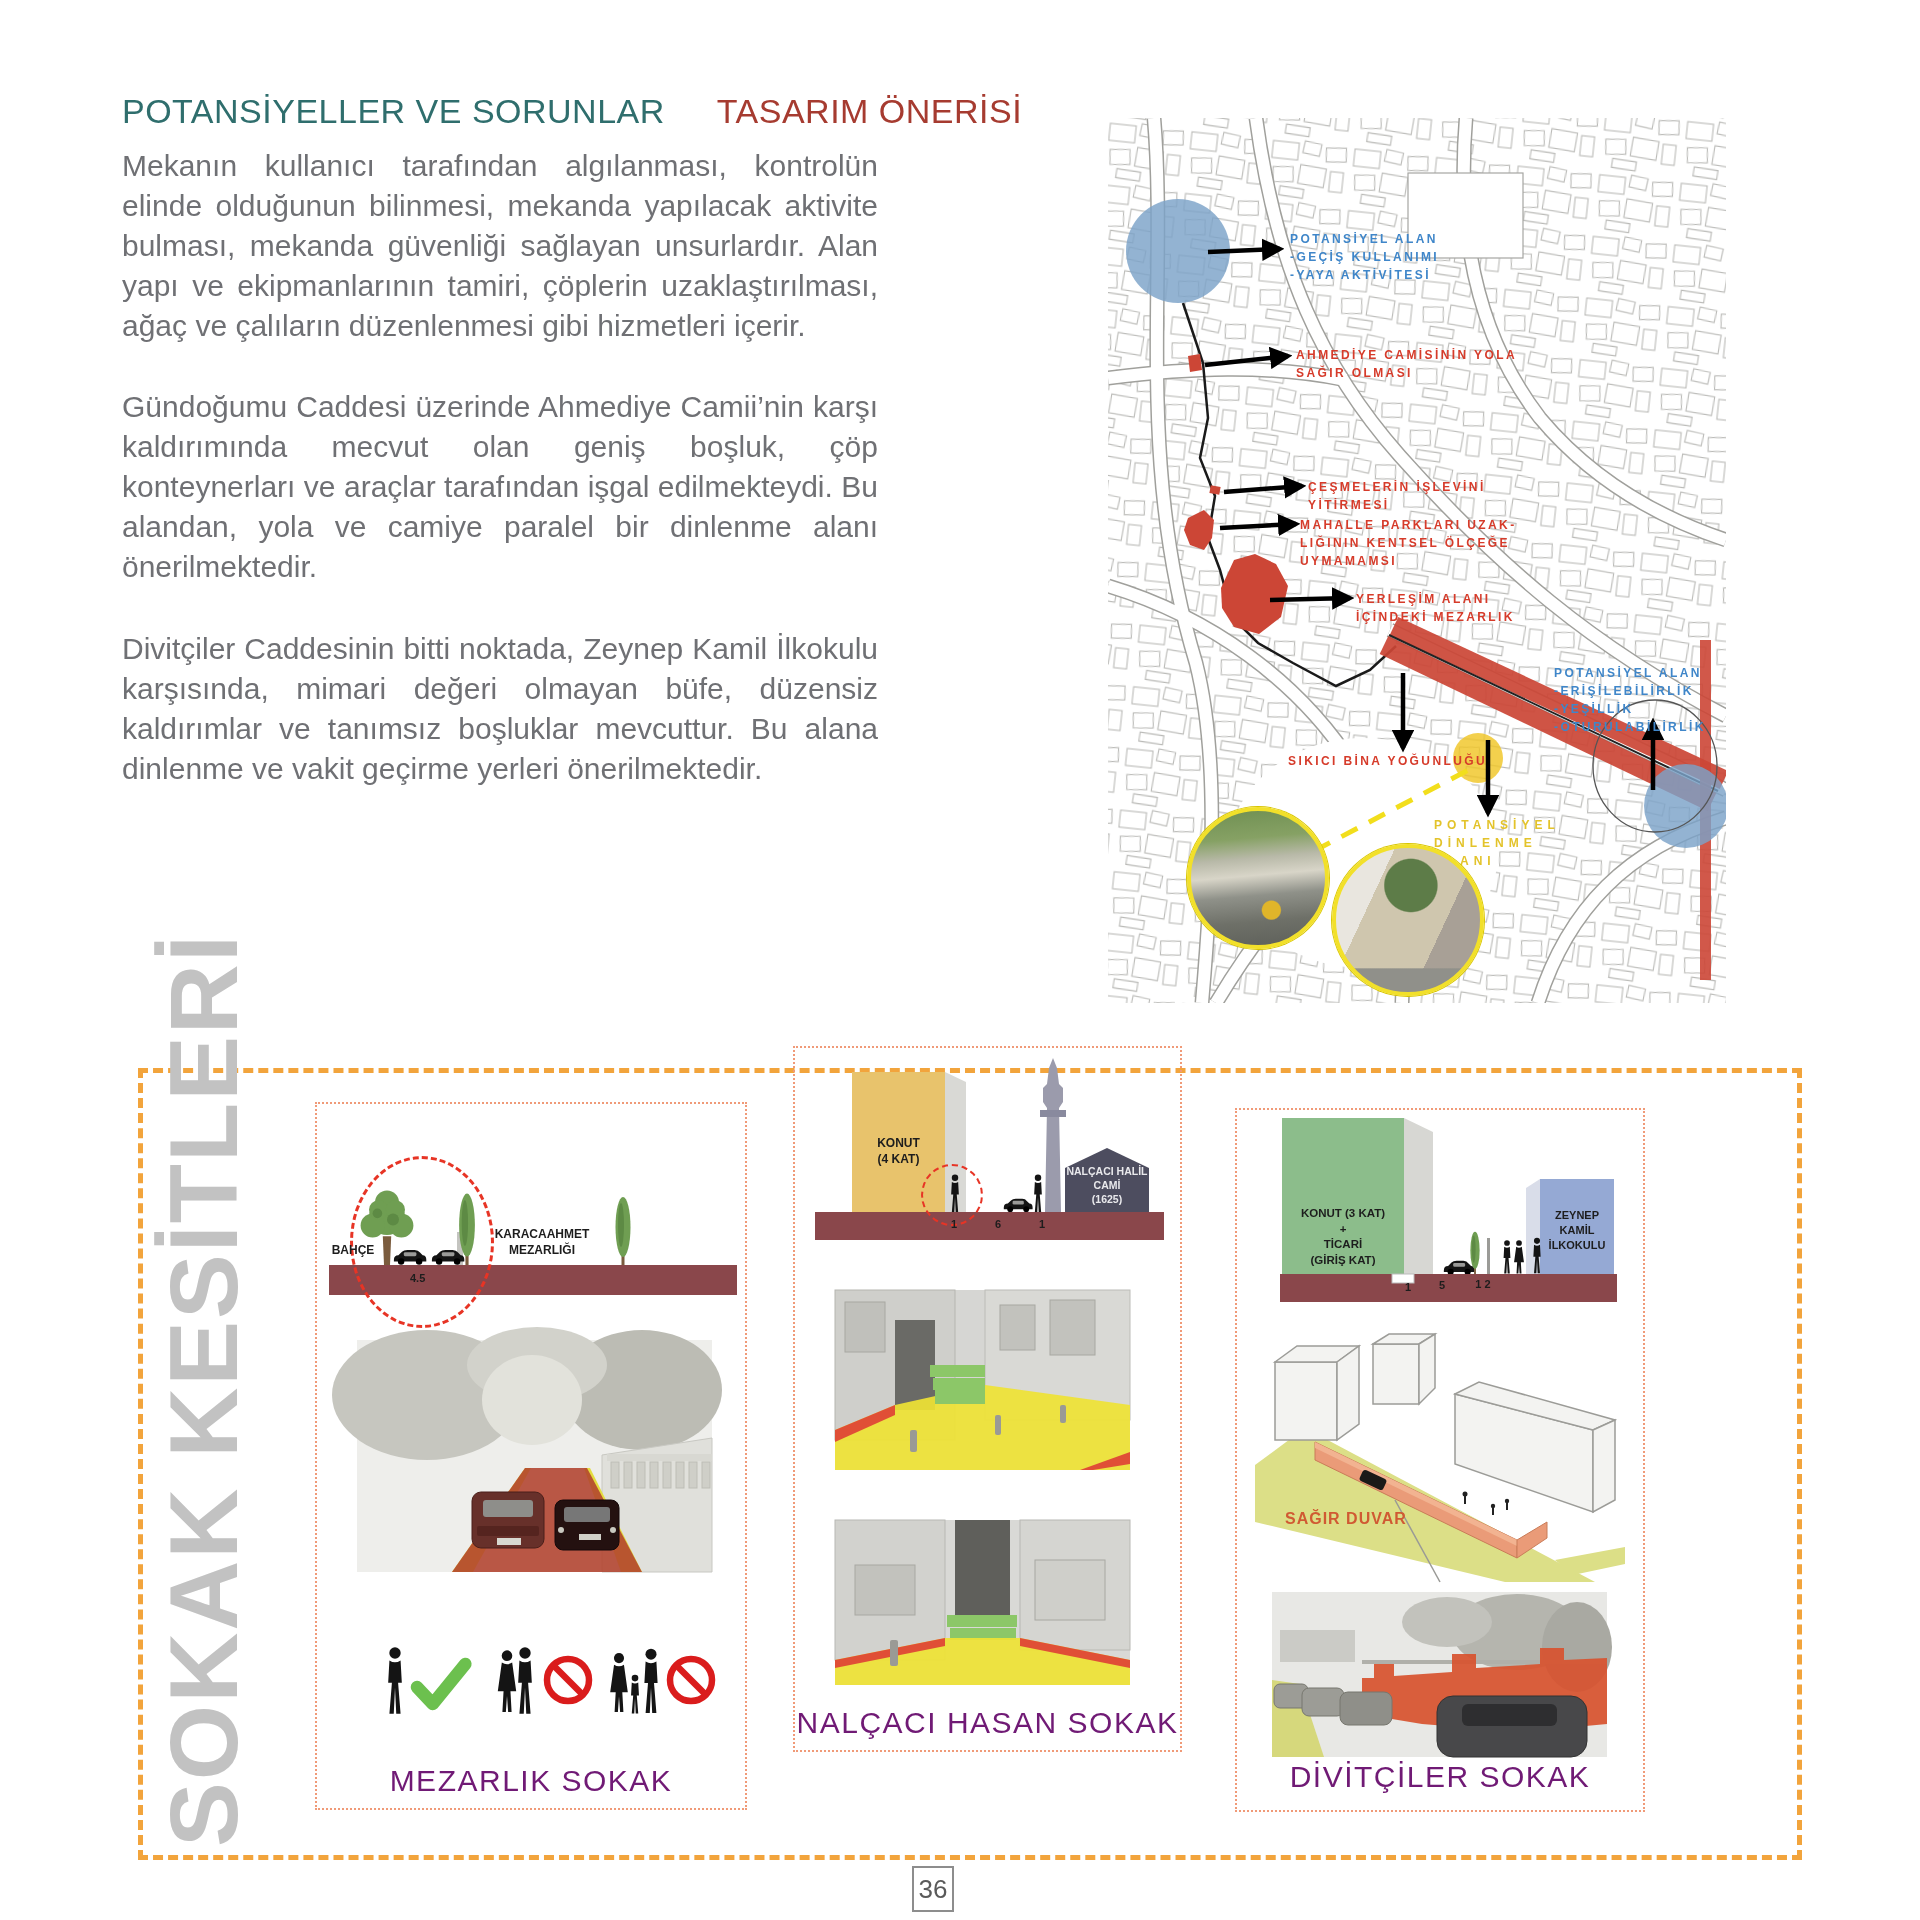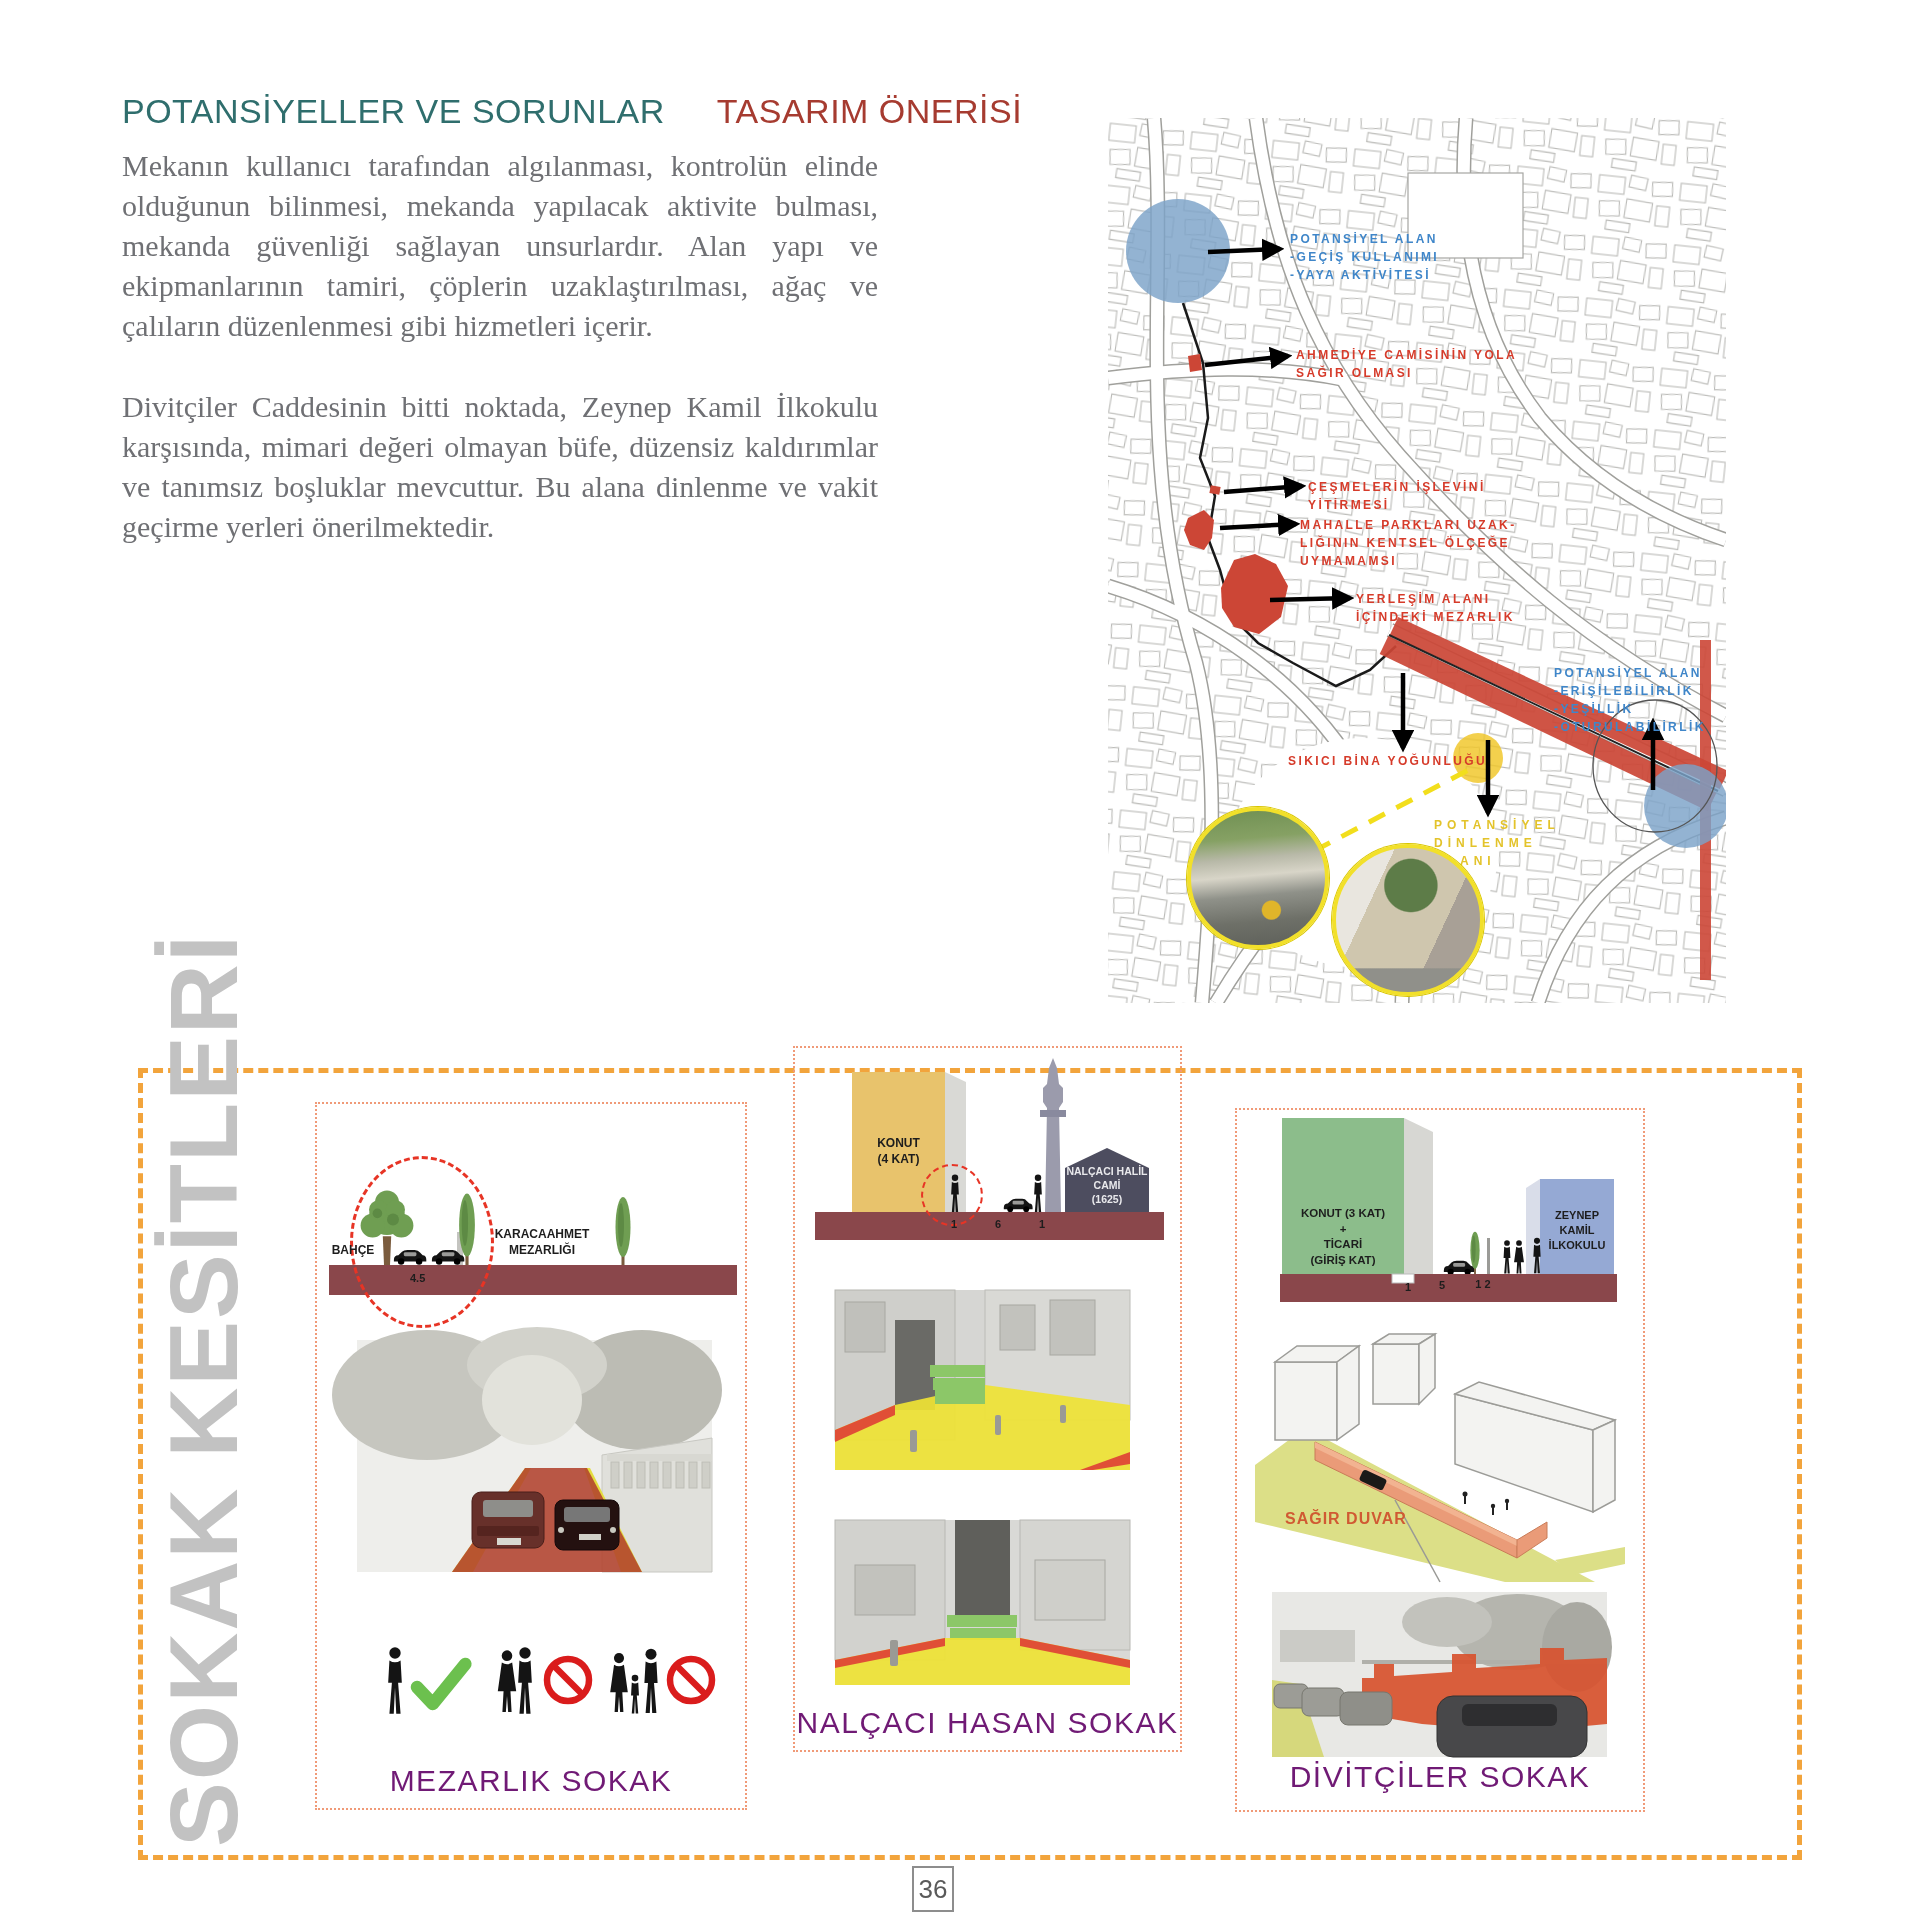--- a/index.html
+++ b/index.html
@@ -8,21 +8,21 @@
 
   
   .headrow{position:absolute;left:122px;top:92px;display:flex;gap:52px;
            font-size:34px;letter-spacing:.5px;white-space:nowrap;}
   .h-teal{color:#2f6e6d;}
   .h-red{color:#a63b30;}
 
   
   .bodycol{position:absolute;left:122px;top:146px;width:756px;color:#6f7074;
            font-size:30px;line-height:1.33;text-align:justify;}
-  .bodycol p{margin:0 0 42px 0;font-family:Liberation Serif, serif;}
+  .bodycol p{margin:0 0 42px 0;}
 
   
   #map{position:absolute;left:1108px;top:118px;width:618px;height:885px;}
   #map svg.base{position:absolute;left:0;top:0;}
   .mlabel{position:absolute;font-size:12px;font-weight:bold;letter-spacing:2.4px;
           line-height:1.5;white-space:pre-line;}
   .ml-blue{color:#3f86c9}.ml-red{color:#d63b2a}.ml-yellow{color:#e3c32a;letter-spacing:5px;}
   .mphoto{position:absolute;border-radius:50%;border:4px solid #f2e02a;
           box-shadow:0 0 0 1px #d8c500;}
   #photo1{left:79px;top:689px;width:134px;height:134px;
@@ -110,20 +110,21 @@
 
 <div id="page">
 
   <div class="headrow">
     <span class="h-teal">POTANSİYELLER VE SORUNLAR</span>
     <span class="h-red">TASARIM ÖNERİSİ</span>
   </div>
 
   <div class="bodycol">
     <p>Mekanın kullanıcı tarafından algılanması, kontrolün elinde olduğunun bilinmesi, mekanda yapılacak aktivite bulması, mekanda güvenliği sağlayan unsurlardır. Alan yapı ve ekipmanlarının tamiri, çöplerin uzaklaştırılması, ağaç ve çalıların düzenlenmesi gibi hizmetleri içerir.</p>
+    <p>Gündoğumu Caddesi üzerinde Ahmediye Camii’nin karşı kaldırımında mecvut olan geniş boşluk, çöp konteynerları ve araçlar tarafından işgal edilmekteydi. Bu alandan, yola ve camiye paralel bir dinlenme alanı önerilmektedir.</p>
     <p>Divitçiler Caddesinin bitti noktada, Zeynep Kamil İlkokulu karşısında, mimari değeri olmayan büfe, düzensiz kaldırımlar ve tanımsız boşluklar mevcuttur. Bu alana dinlenme ve vakit geçirme yerleri önerilmektedir.</p>
   </div>
 
   <div id="map">
     <svg class="base" width="618" height="885" viewBox="0 0 618 885">
       <defs>
         <pattern id="blk" width="82" height="62" patternUnits="userSpaceOnUse" patternTransform="rotate(6)">
           <g fill="#ffffff" stroke="#a6a6a2" stroke-width="1.1">
             <rect x="3" y="5" width="26" height="17"></rect>
             <rect x="34" y="3" width="17" height="12" transform="rotate(7 42 9)"></rect>

